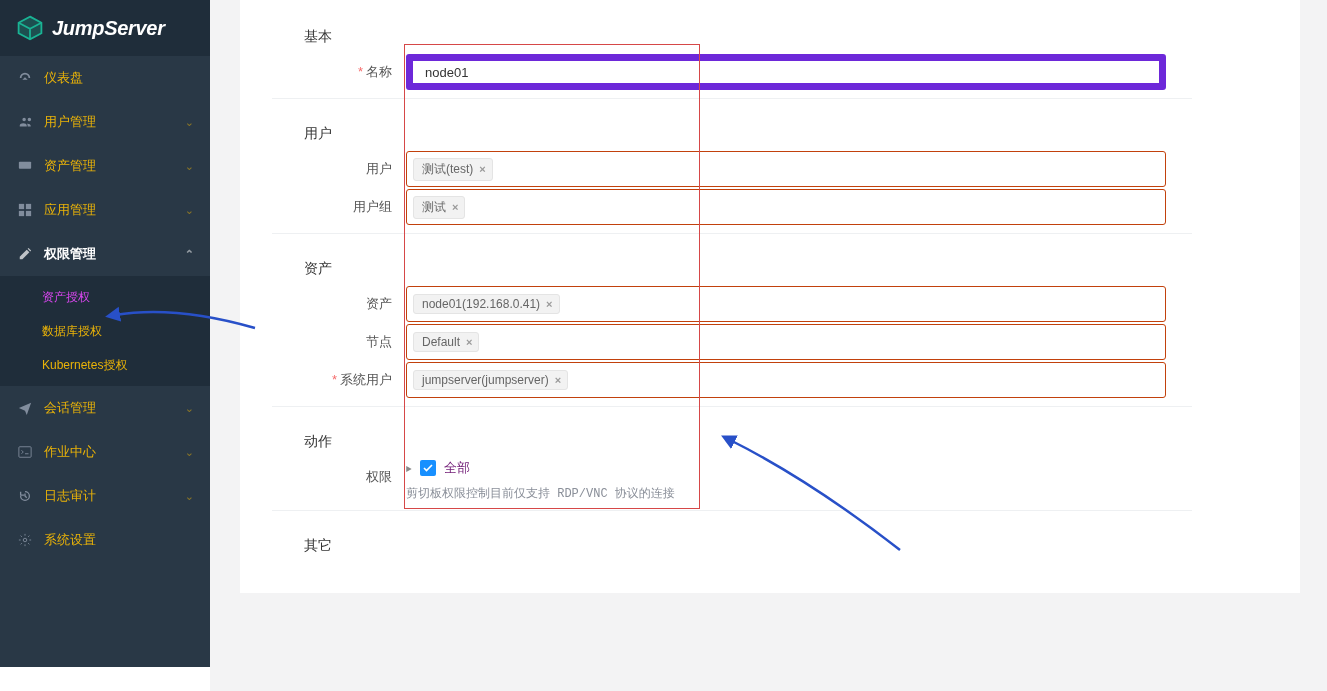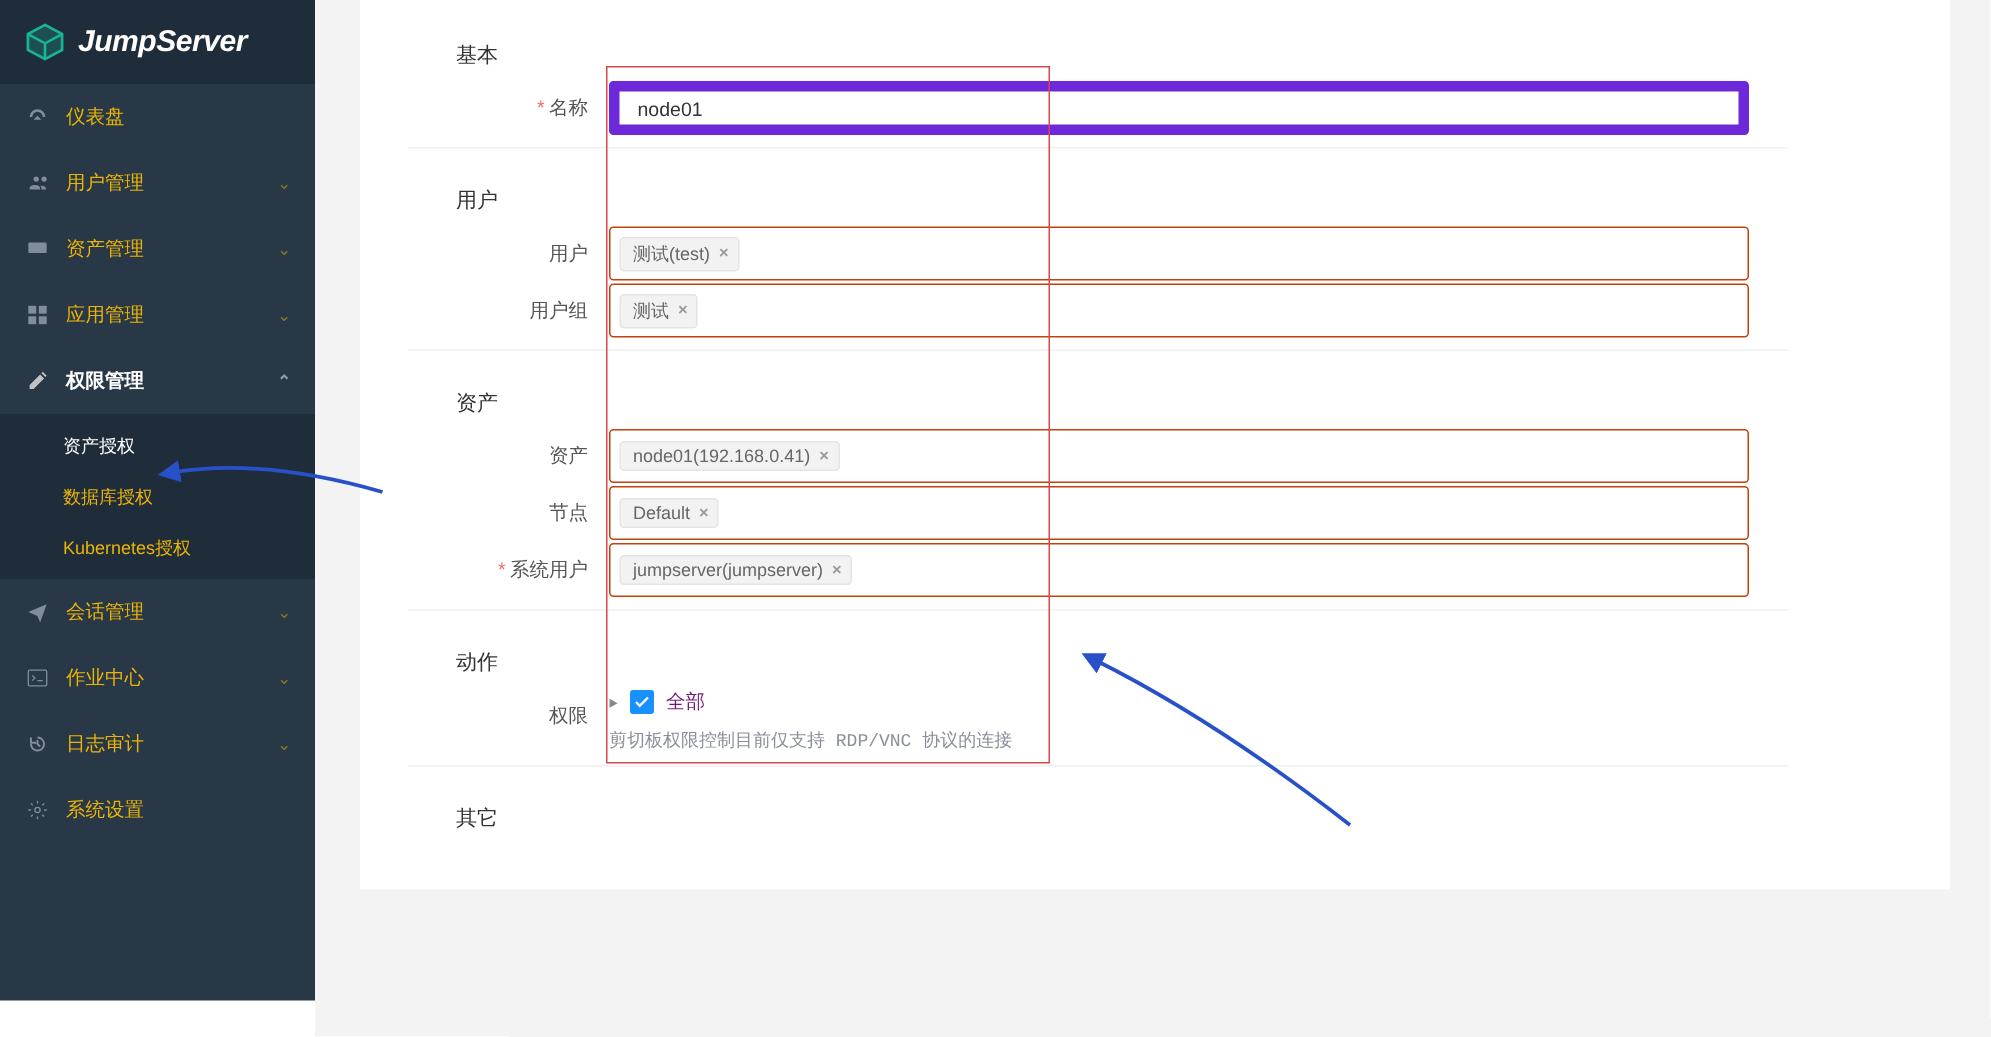--- a/index.html
+++ b/index.html
@@ -66,21 +66,21 @@
     opacity: 0.5;
     font-size: 11px;
   }
   .nav-item.active { color: #fff; font-weight: 600; }
   .nav-subitem {
     padding-left: 42px;
     height: 34px;
     font-size: 12px;
     background: #1f2d3a;
   }
-  .nav-subitem.active { color: #ffffff; }
+  .nav-subitem.active { color: #d946ef; }
   .sub-block { background:#1f2d3a; padding: 4px 0; }
 
   
   .main {
     position: absolute;
     left: 210px; top: 0;
     width: 1117px;
     height: 691px;
     background: #f3f3f4;
   }

